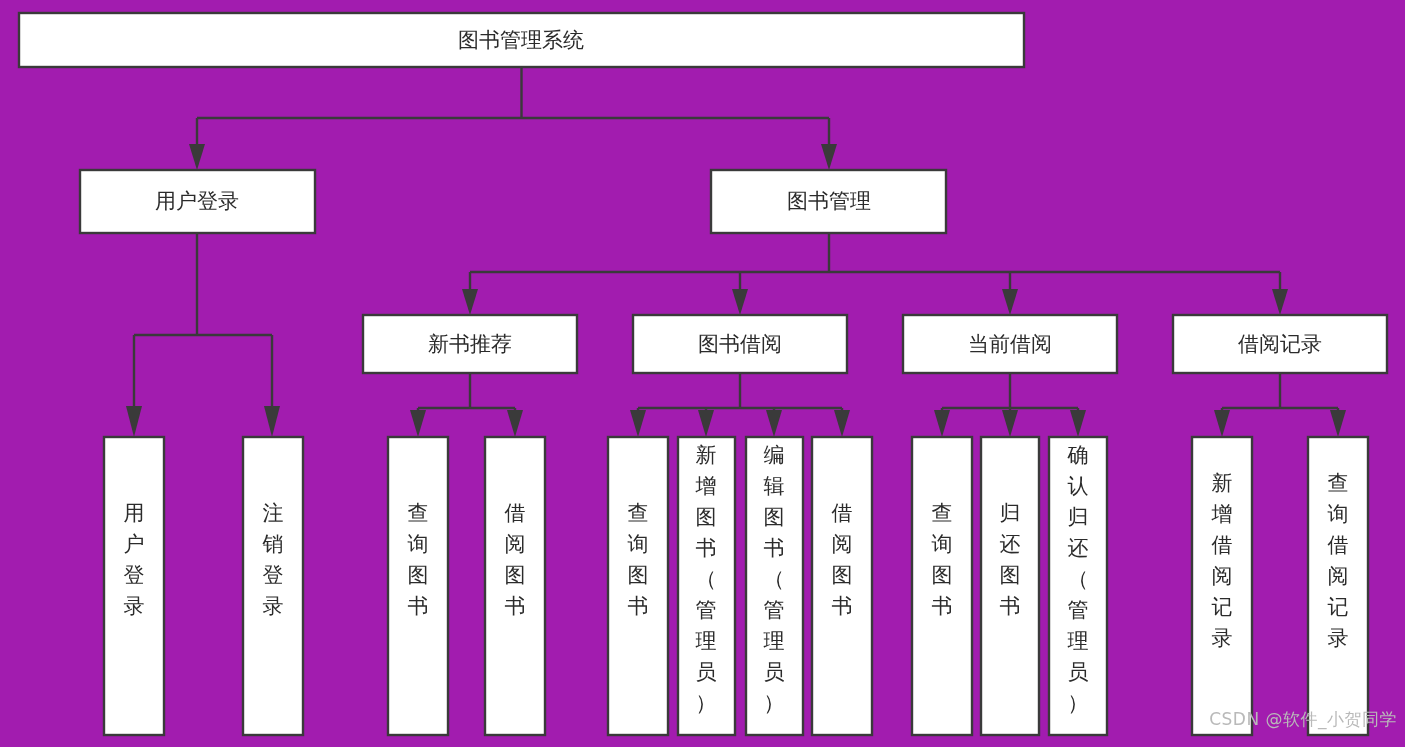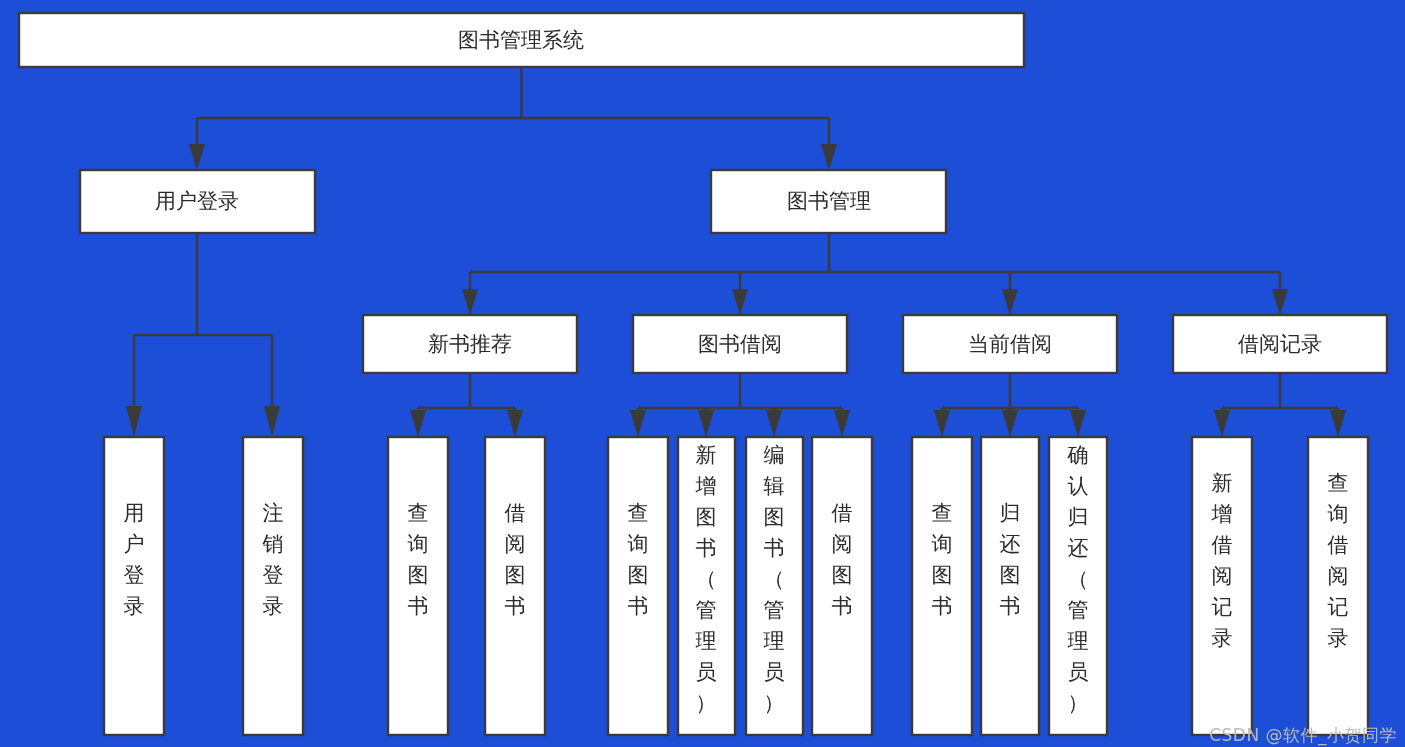--- a/index.html
+++ b/index.html
@@ -10,21 +10,21 @@
   body {
     width: 1405px;
     height: 747px;
     font-family: "DejaVu Sans", "Liberation Sans", sans-serif;
     overflow: hidden;
   }
   #diagram-root {
     position: relative;
     width: 1405px;
     height: 747px;
-    background: #1d4ed8;
+    background: #a21caf;
   }
   svg.diagram-canvas {
     position: absolute;
     left: 0;
     top: 0;
     width: 1405px;
     height: 747px;
   }
   .node-box {
     fill: #ffffff;
@@ -50,21 +50,21 @@
     fill: none;
     stroke-linecap: butt;
   }
   .arrow-head {
     fill: #3a3a3a;
     stroke: none;
   }
   .watermark {
     position: absolute;
     right: 8px;
-    bottom: 0;
+    bottom: 16px;
     font-family: "DejaVu Sans", "Liberation Sans", sans-serif;
     font-size: 17px;
     color: #b9b9b9;
     white-space: nowrap;
     letter-spacing: 0.5px;
   }
 </style>
 </head>
 <body>
 

